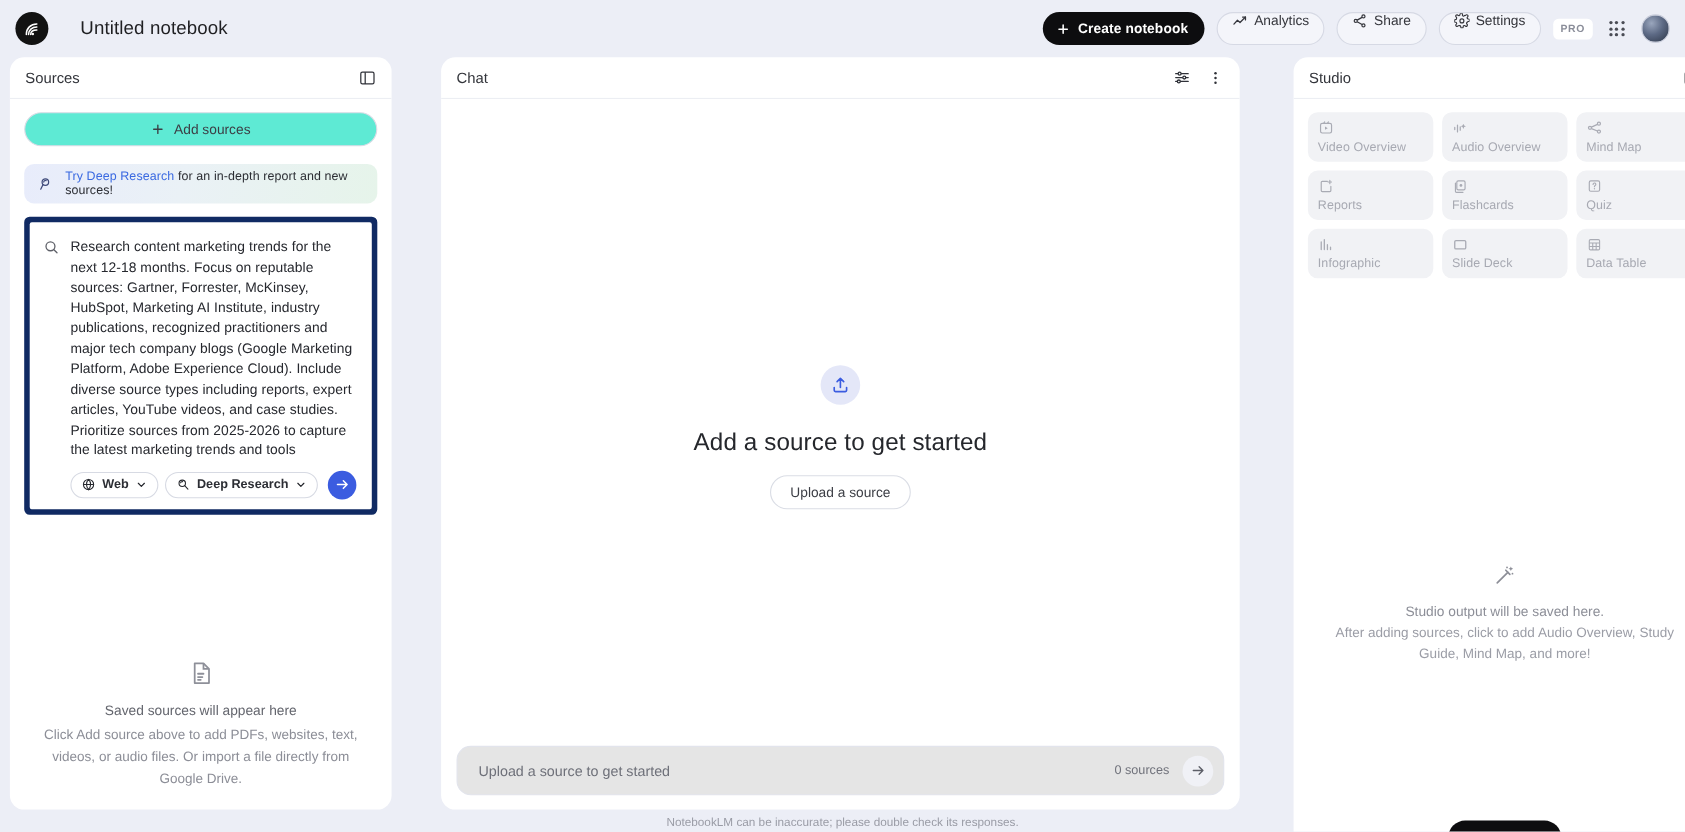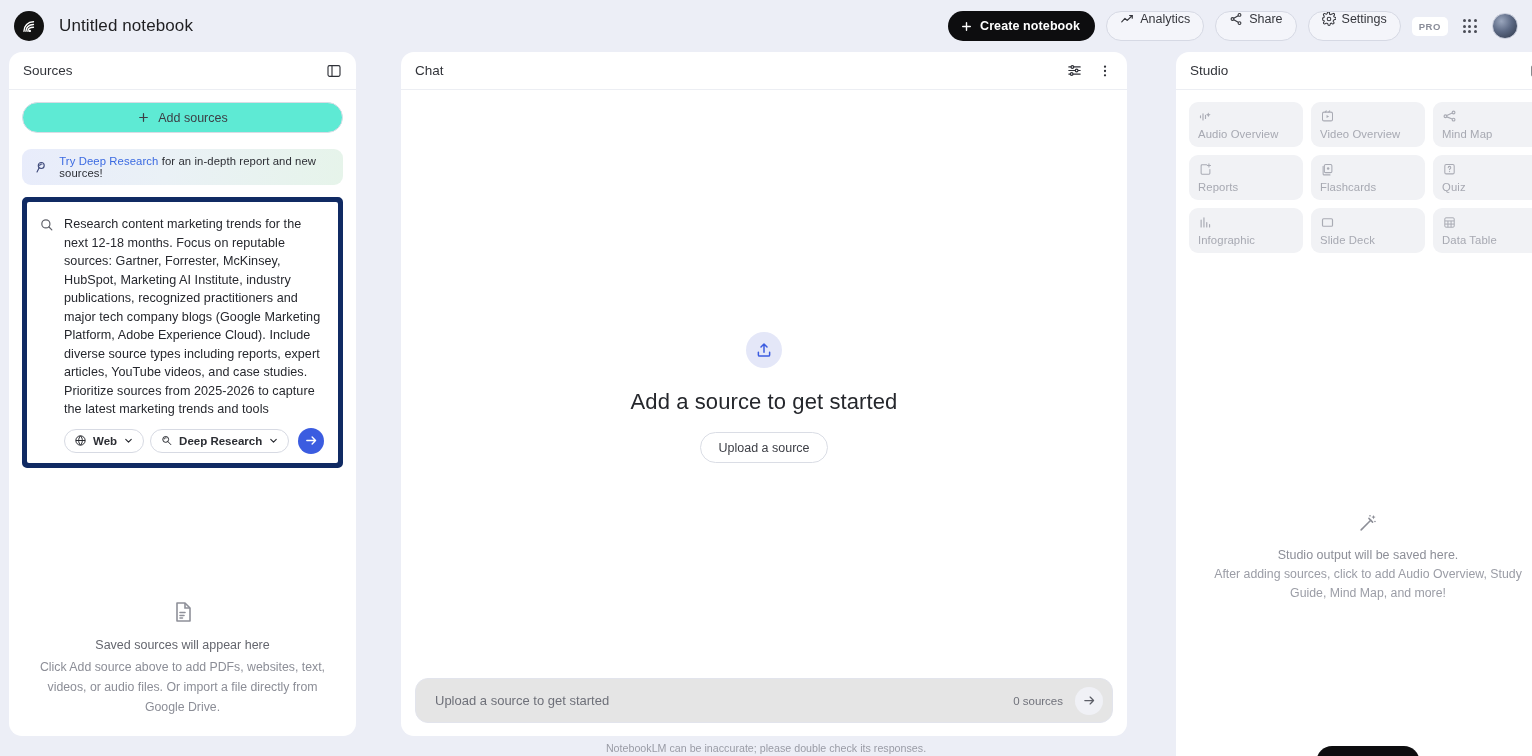--- a/index.html
+++ b/index.html
@@ -9,21 +9,21 @@
     font-family: "Liberation Sans", sans-serif;
     overflow: hidden;
   }
   .app { position: relative; width: 1532px; height: 756px; background: #eceef6; }
 
   
   .topbar {
     position: absolute; top: 0; left: 0; width: 1532px; height: 52px;
     display: flex; align-items: center; padding: 0 14px 0 14px;
   }
-  .brand { display: flex; align-items: center; gap: 15px; }
+  .brand { display: flex; align-items: center; gap: 29px; }
   .logo {
     width: 30px; height: 30px; border-radius: 50%;
     background: #121212; display: flex; align-items: center; justify-content: center;
   }
   .nb-title { font-size: 17px; color: #1f1f22; letter-spacing: .1px; }
   .topbar-right { margin-left: auto; display: flex; align-items: center; gap: 11px; }
 
   .btn-create {
     height: 30px; padding: 0 15px 0 12px; border-radius: 16px;
     background: #0d0d0f; color: #fff; font-size: 12.5px; font-weight: bold;
@@ -368,34 +368,34 @@
           <svg width="16" height="16" viewBox="0 0 24 24" fill="none" stroke="#2f3138" stroke-width="1.7">
             <rect x="3" y="4" width="18" height="16" rx="2.2"></rect>
               <path d="M15 4v16"></path>
           </svg>
         </span>
       </span>
     </div>
 
     <div class="studio-grid">
       <div class="tile">
-        <svg width="15" height="15" viewBox="0 0 24 24" fill="none" stroke="#a9abb4" stroke-width="1.8">
-          <path d="M4 11v3M8 7.5v10M12 10v5" stroke-linecap="round"></path>
-          <path d="M16.5 5.5l1.2 2.6 2.6 1.2-2.6 1.2-1.2 2.6-1.2-2.6-2.6-1.2 2.6-1.2z" fill="#a9abb4" stroke="none"></path>
-        </svg>
-        <span class="tile-label">Audio Overview</span>
-      </div>
-
-      <div class="tile">
         <svg width="15" height="15" viewBox="0 0 24 24" fill="none" stroke="#a9abb4" stroke-width="1.7">
           <rect x="4" y="5" width="16" height="14" rx="2.4"></rect>
           <path d="M10.5 9.5l4 2.5-4 2.5z" fill="#a9abb4" stroke="none"></path>
           <path d="M8.5 5l1.5-2M14 5l1.5-2" stroke-linecap="round"></path>
         </svg>
         <span class="tile-label">Video Overview</span>
+      </div>
+
+      <div class="tile">
+        <svg width="15" height="15" viewBox="0 0 24 24" fill="none" stroke="#a9abb4" stroke-width="1.8">
+          <path d="M4 11v3M8 7.5v10M12 10v5" stroke-linecap="round"></path>
+          <path d="M16.5 5.5l1.2 2.6 2.6 1.2-2.6 1.2-1.2 2.6-1.2-2.6-2.6-1.2 2.6-1.2z" fill="#a9abb4" stroke="none"></path>
+        </svg>
+        <span class="tile-label">Audio Overview</span>
       </div>
 
       <div class="tile">
         <svg width="15" height="15" viewBox="0 0 24 24" fill="none" stroke="#a9abb4" stroke-width="1.8">
           <circle cx="18.5" cy="5.5" r="2.2"></circle>
             <circle cx="18.5" cy="17" r="2.2"></circle>
             <circle cx="5.5" cy="11.5" r="2.2"></circle>
           <path d="M7.6 10.5l8.8-4M7.6 12.6l8.8 3.5"></path>
         </svg>
         <span class="tile-label">Mind Map</span>

